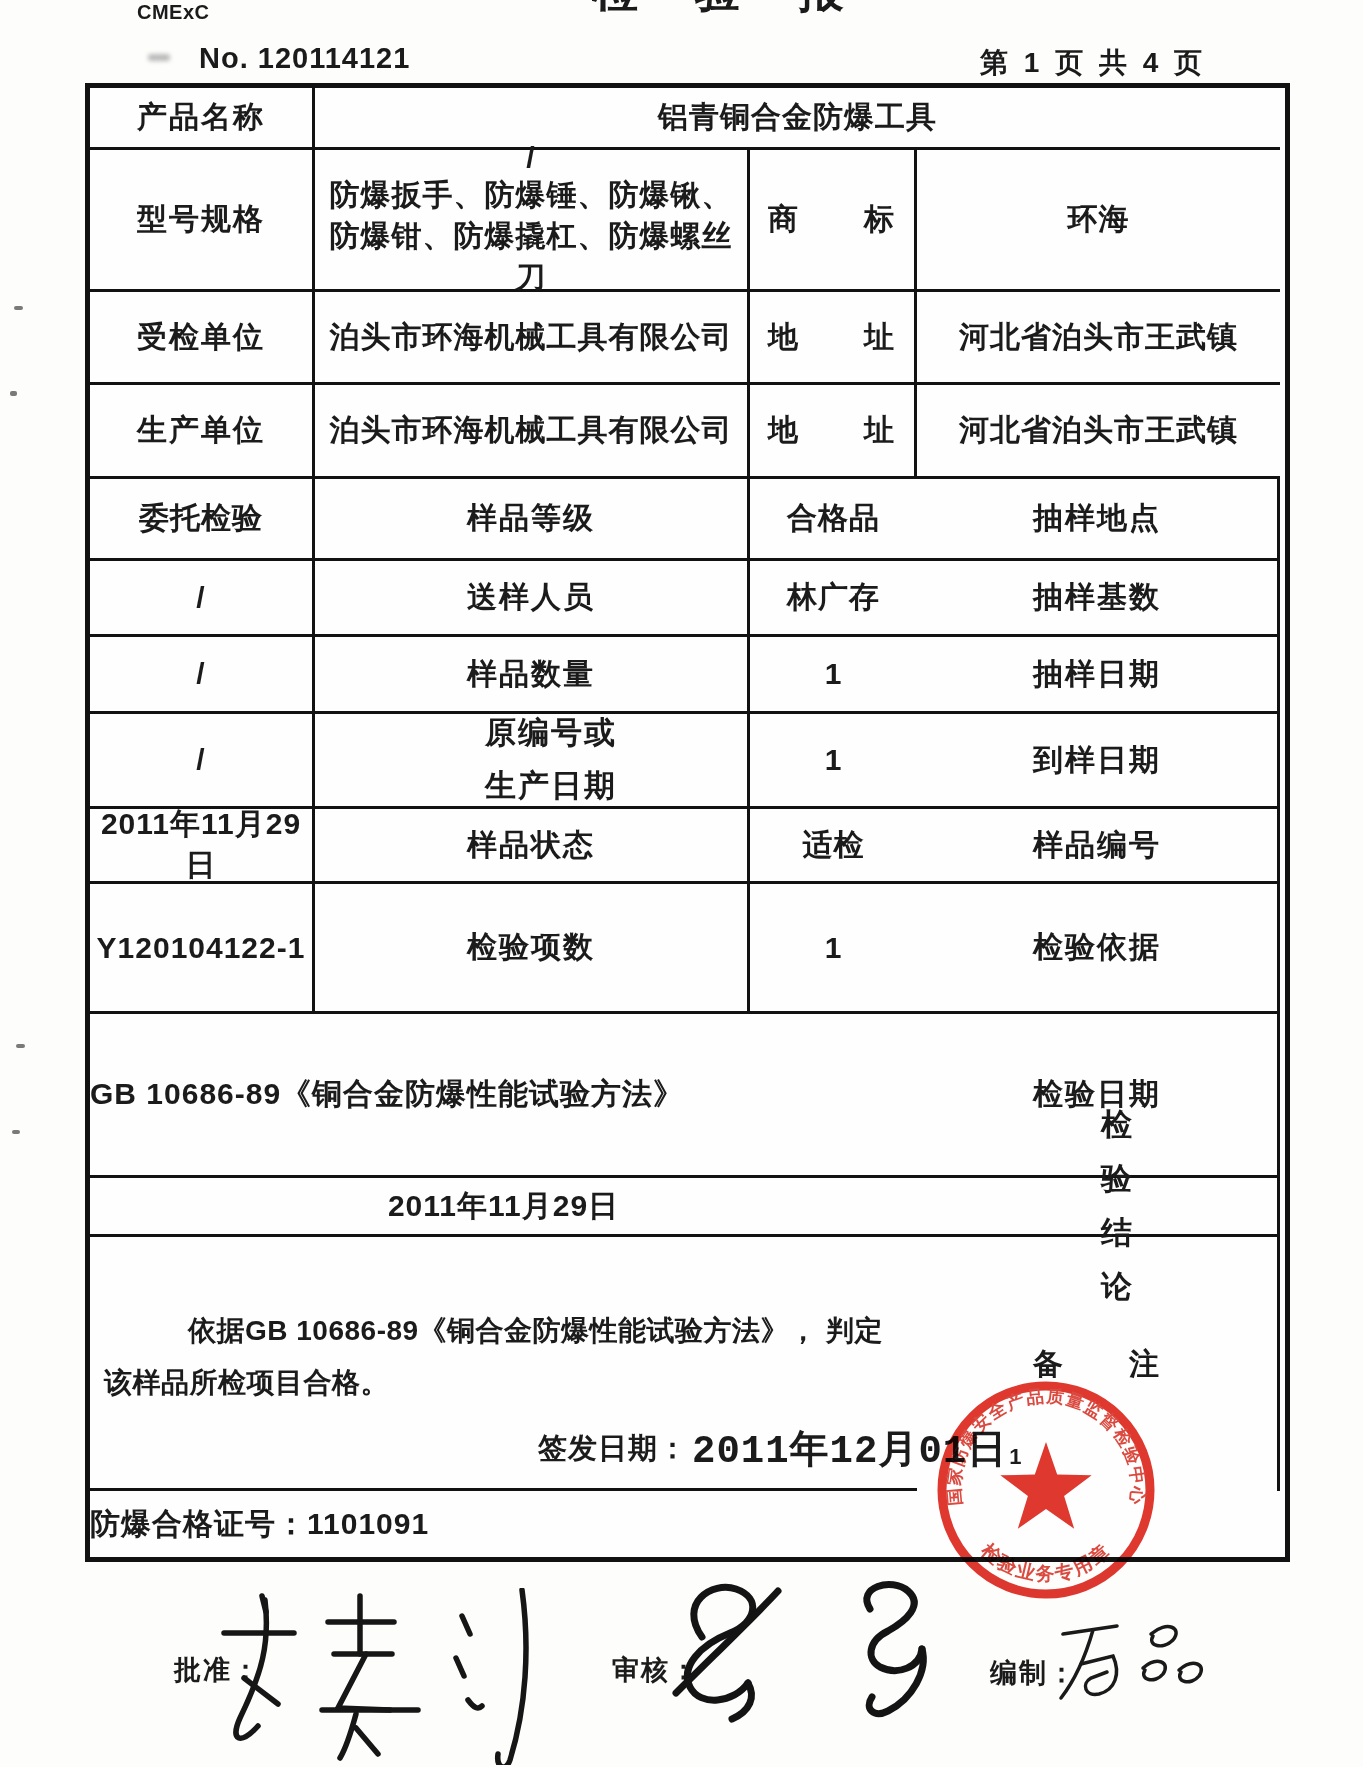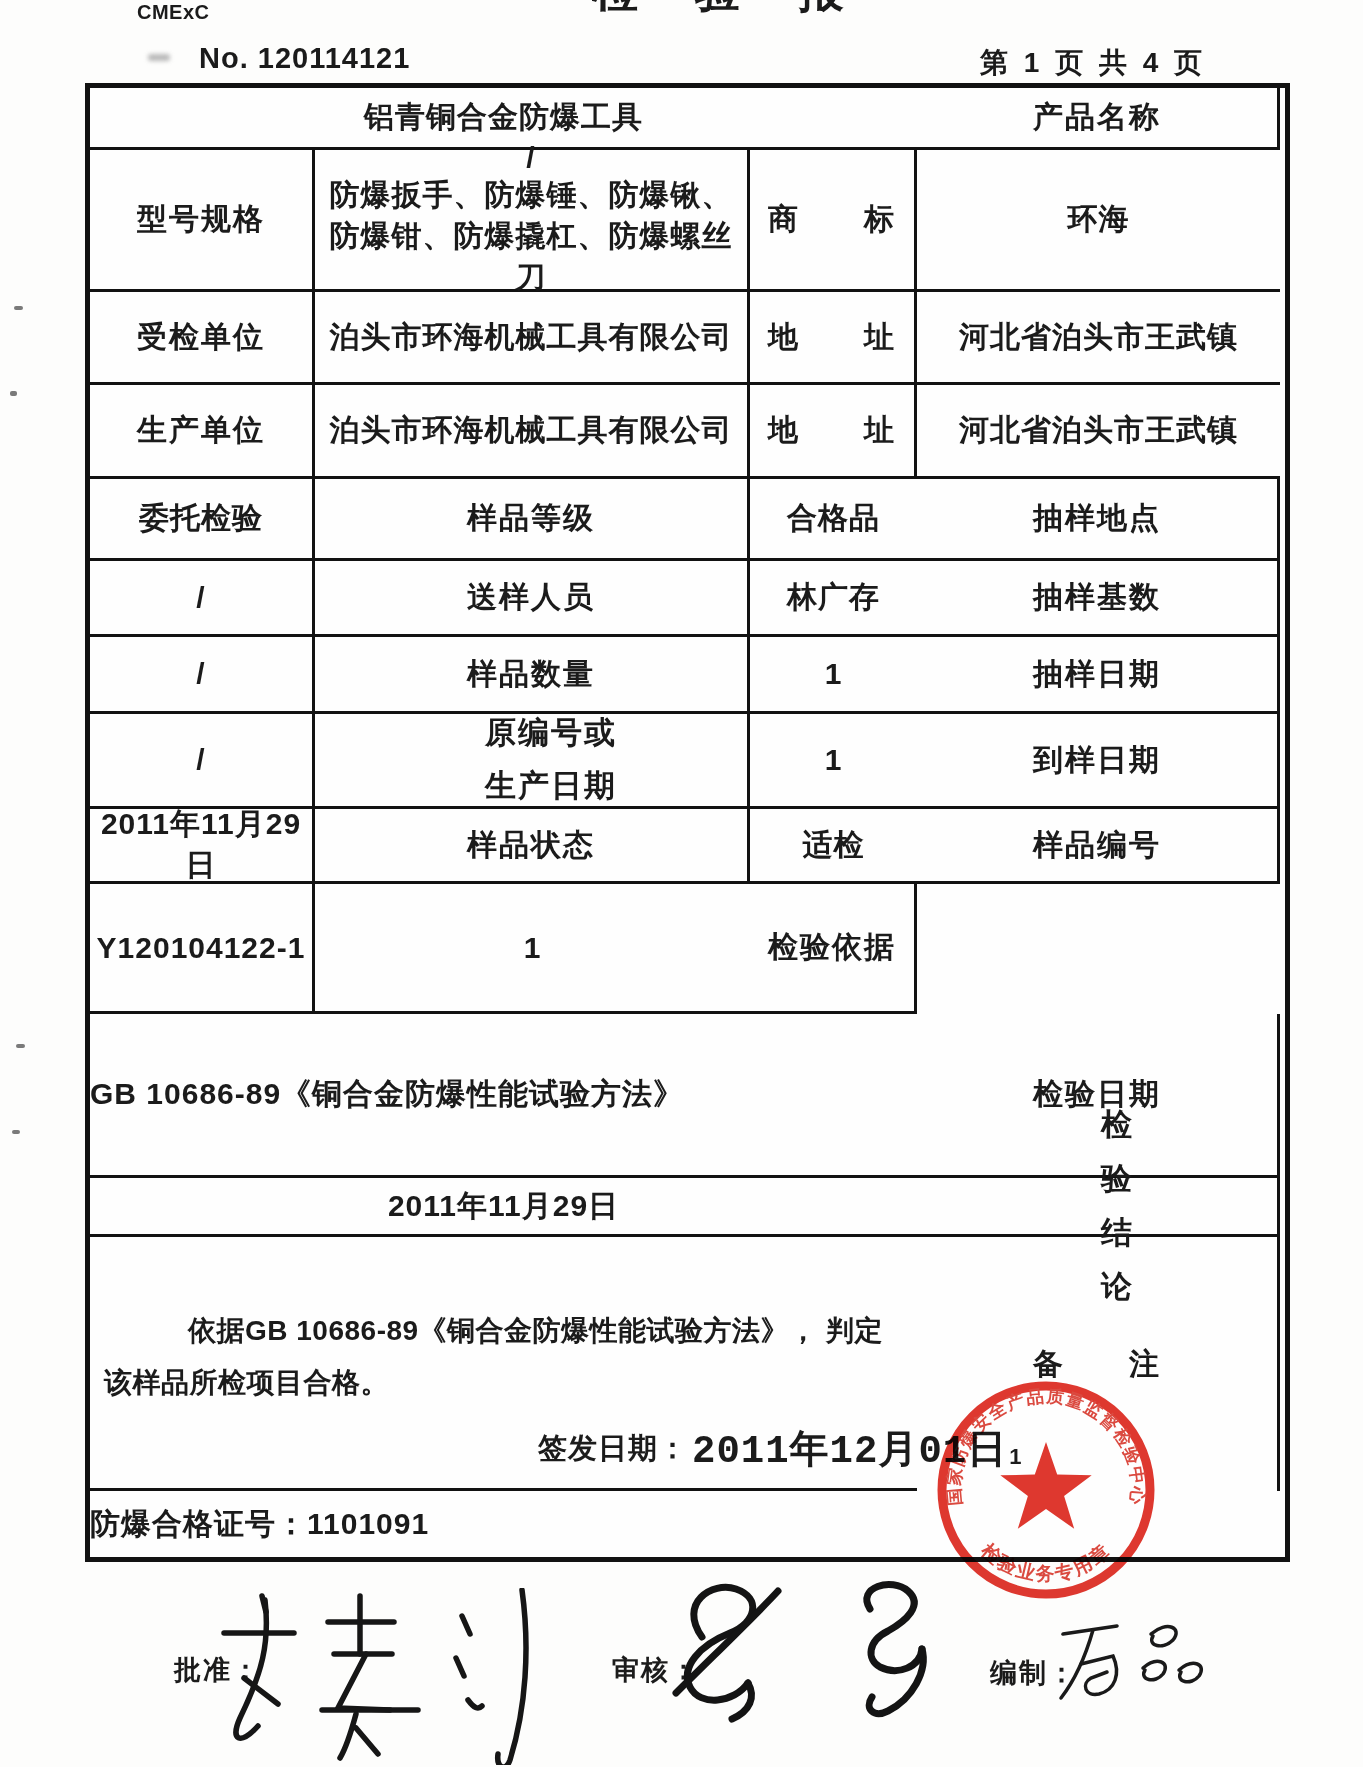--- a/index.html
+++ b/index.html
@@ -66,22 +66,22 @@
 <div class="mark" style="left:10px;top:391px;width:7px;height:5px;"></div>
 <div class="mark" style="left:16px;top:1044px;width:9px;height:4px;"></div>
 <div class="mark" style="left:12px;top:1130px;width:8px;height:4px;"></div>
 <div class="noise" style="left:290px;top:922px;width:430px;height:42px;"></div>
 <div class="noise" style="left:250px;top:1000px;width:210px;height:30px;"></div>
 <div class="noise" style="left:560px;top:945px;width:220px;height:30px;"></div>
 <div class="redtick"></div>
 
 <div class="tbl">
 
+  <div class="cell lbl">产品名称</div>
   <div class="cell sp3 nr">铝青铜合金防爆工具</div>
-  <div class="cell lbl">产品名称</div>
 
   <div class="cell lbl">型号规格</div>
   <div class="cell" style="padding:0 6px;">/
 防爆扳手、防爆锤、防爆锹、防爆钳、防爆撬杠、防爆螺丝刀</div>
   <div class="cell lbl">商　　标</div>
   <div class="cell nr">环海</div>
 
   <div class="cell lbl">受检单位</div>
   <div class="cell">泊头市环海机械工具有限公司</div>
   <div class="cell lbl">地　　址</div>
@@ -112,20 +112,21 @@
 生产日期</div>
   <div class="cell nr">1</div>
 
   <div class="cell lbl">到样日期</div>
   <div class="cell">2011年11月29日</div>
   <div class="cell lbl">样品状态</div>
   <div class="cell nr">适检</div>
 
   <div class="cell lbl">样品编号</div>
   <div class="cell">Y120104122-1</div>
+  <div class="cell lbl">检验项数</div>
   <div class="cell nr">1</div>
 
   <div class="cell lbl">检验依据</div>
   <div class="cell sp3 nr left">GB 10686-89《铜合金防爆性能试验方法》</div>
 
   <div class="cell lbl">检验日期</div>
   <div class="cell sp3 nr">2011年11月29日</div>
 
   <div class="cell vlabel" style="line-height:1.75;">检
 验

